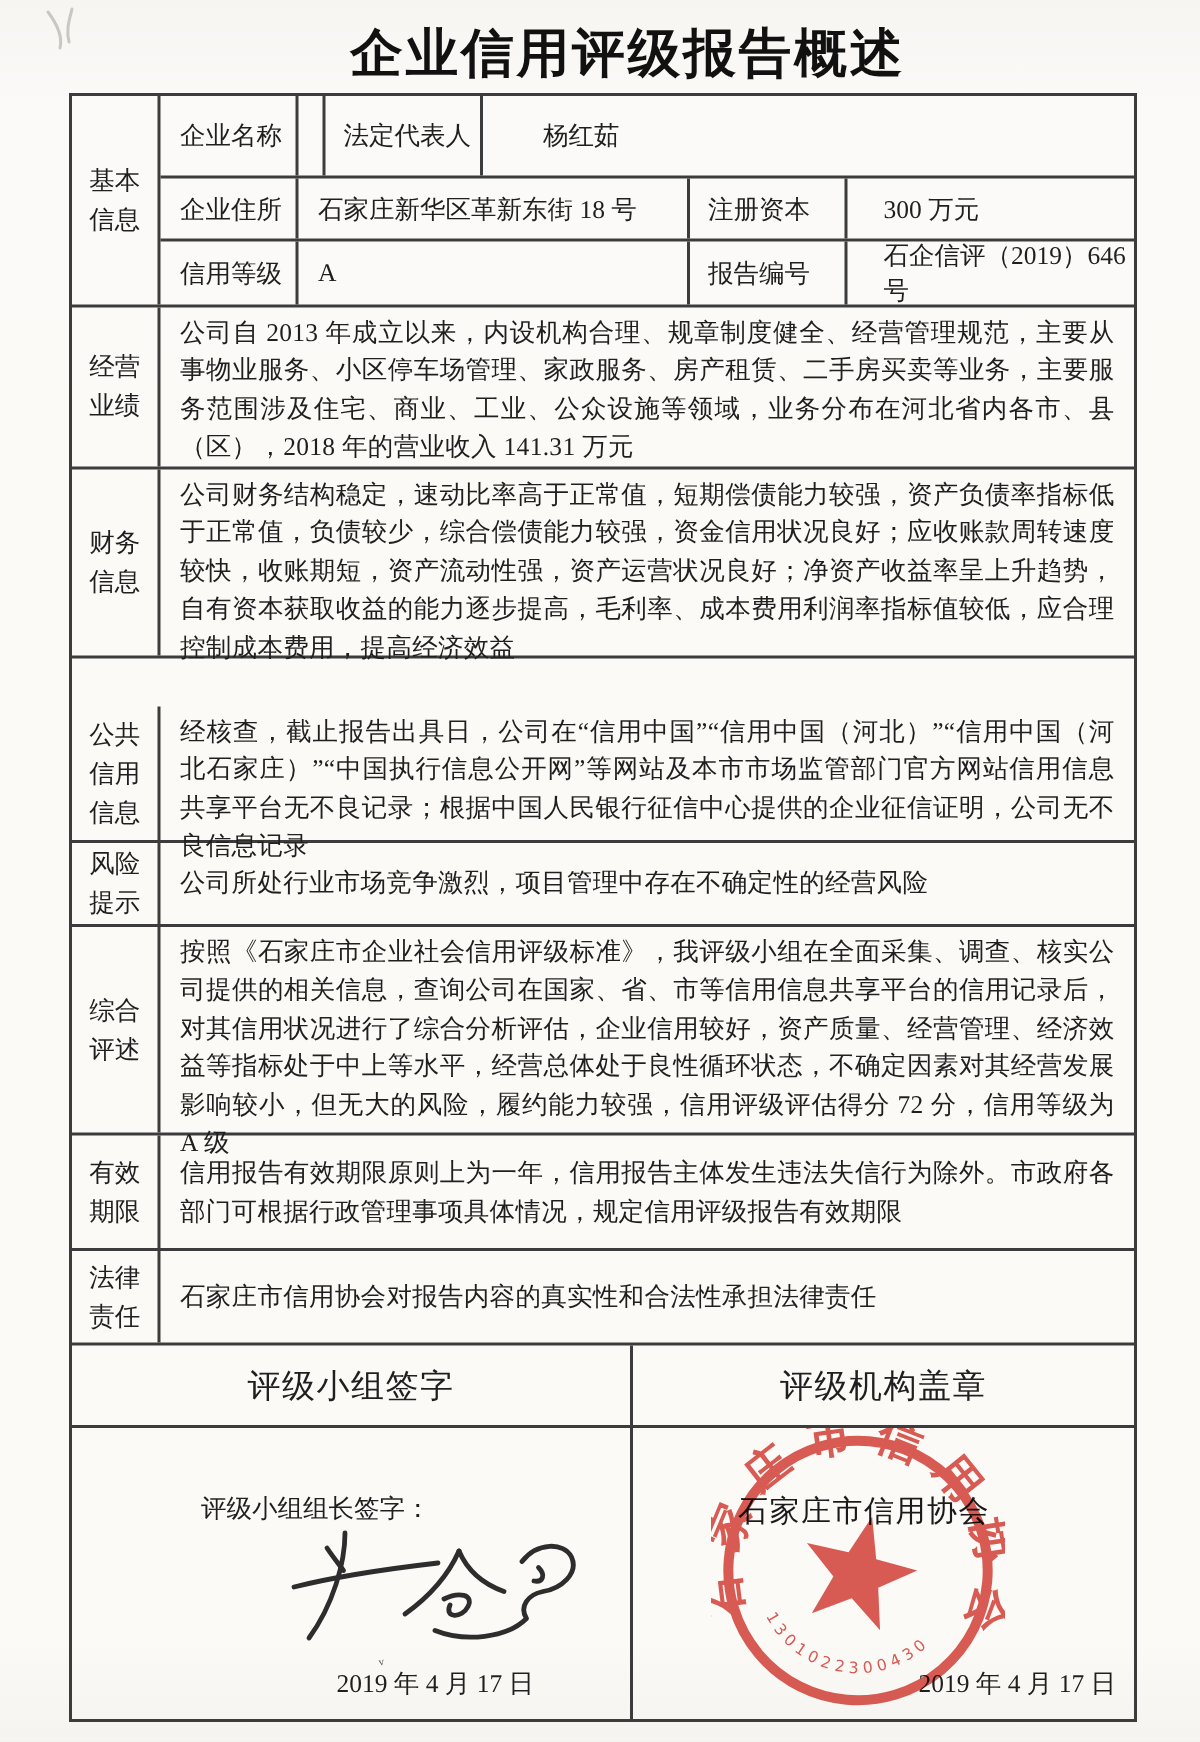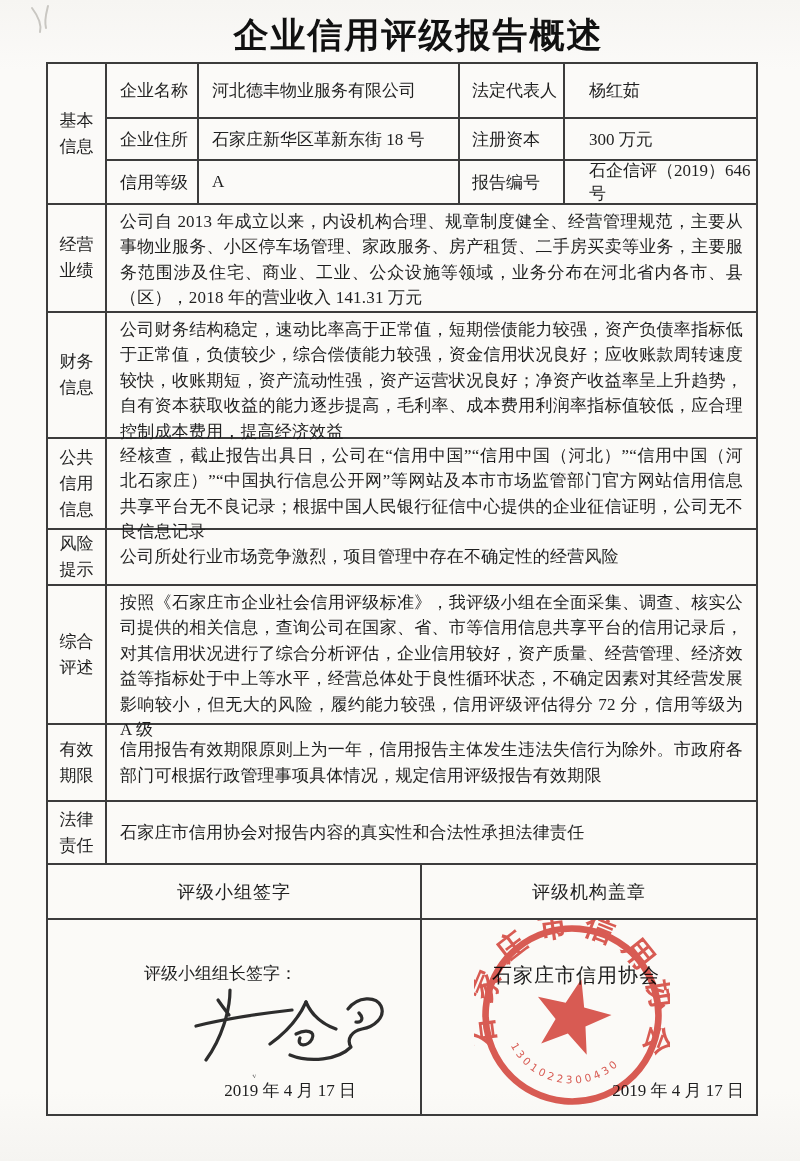--- a/index.html
+++ b/index.html
@@ -36,41 +36,41 @@
   .basic-row .sub-label{
     flex:0 0 92px; border-right:2px solid #3c3c3c;
     display:flex; align-items:center; padding-left:13px; font-size:17px;
   }
   .basic-row .sub-label2{
     flex:0 0 107px; border-right:2px solid #3c3c3c; border-left:2px solid #3c3c3c;
     display:flex; align-items:center; padding-left:12px; font-size:17px;
   }
   .basic-row .val1{ flex:0 0 259px; display:flex; align-items:center; padding-left:13px; font-size:17px; }
   .basic-row .val2{ flex:1; display:flex; align-items:center; padding-left:24px; font-size:17px; }
-  .r-h53{ height:60px; } .r-h46{ height:45px; } .r-h42{ height:42px; }
+  .r-h53{ height:60px;gap:16px; } .r-h46{ height:45px; } .r-h42{ height:42px; }
   .cell-text{
     flex:1; font-size:17px; line-height:25.4px; padding:4px 13px 4px 13px;
     text-align:justify; letter-spacing:0.2px;
   }
   .sect.center .cell-text{ display:flex; align-items:center; }
   .h141{ height:141px; } .h108{ height:108px; } .h126{ height:126px; }
-  .h107{ height:91px; } .h56{ height:56px; }  .h139{ height:139px; }
+  .h107{ height:91px;margin-top:32px; } .h56{ height:56px; }  .h139{ height:139px; }
   .h77{ height:77px; }  .h63{ height:63px; }  .h55{ height:55px; }
   .h194{ height:194px; }
   .sign-header-cell{
     display:flex; align-items:center; justify-content:center;
-    font-size:18px; letter-spacing:1px;
+    font-size:22px; letter-spacing:1px;
   }
   .sh-left{ flex:0 0 374px; border-right:2px solid #3c3c3c; }
   .sh-right{ flex:1; }
   .sign-body-left{
     flex:0 0 374px; border-right:2px solid #3c3c3c; position:relative;
   }
   .sign-body-right{ flex:1; position:relative; }
-  .leader-sign-label{ position:absolute; left:96px; top:42px; font-size:17px; }
+  .leader-sign-label{ position:absolute; left:86px; top:42px; font-size:17px; }
   .handwritten-signature{ position:absolute; left:140px; top:56px; }
   .sign-date{ position:absolute; right:64px; bottom:12px; font-size:17px; }
   .seal-date{ position:absolute; right:12px; bottom:12px; font-size:17px; }
   .org-name{ position:absolute; left:70px; top:42px; font-size:20px; letter-spacing:1px; color:#1a1a1a; z-index:1; }
   .seal-stamp{ position:absolute; left:52px; top:0px; z-index:2; opacity:0.88; mix-blend-mode:multiply; }
   .tick-artifact{ position:absolute; left:204px; top:146px; color:#555; font-size:12px; transform:rotate(-10deg); }
   .corner-artifact{ position:absolute; left:24px; top:2px; }
 </style>
 </head>
 <body>
@@ -83,21 +83,20 @@
 
   <div class="page-title">企业信用评级报告概述</div>
 
   <div class="report-table">
 
     <div class="row h141">
       <div class="cell-label">基本信息</div>
       <div class="basic-rows">
         <div class="basic-row r-h53">
           <div class="sub-label">企业名称</div>
-          <div class="val1">河北德丰物业服务有限公司</div>
           <div class="sub-label2">法定代表人</div>
           <div class="val2">杨红茹</div>
         </div>
         <div class="basic-row r-h46">
           <div class="sub-label">企业住所</div>
           <div class="val1">石家庄新华区革新东街 18 号</div>
           <div class="sub-label2">注册资本</div>
           <div class="val2">300 万元</div>
         </div>
         <div class="basic-row r-h42">

